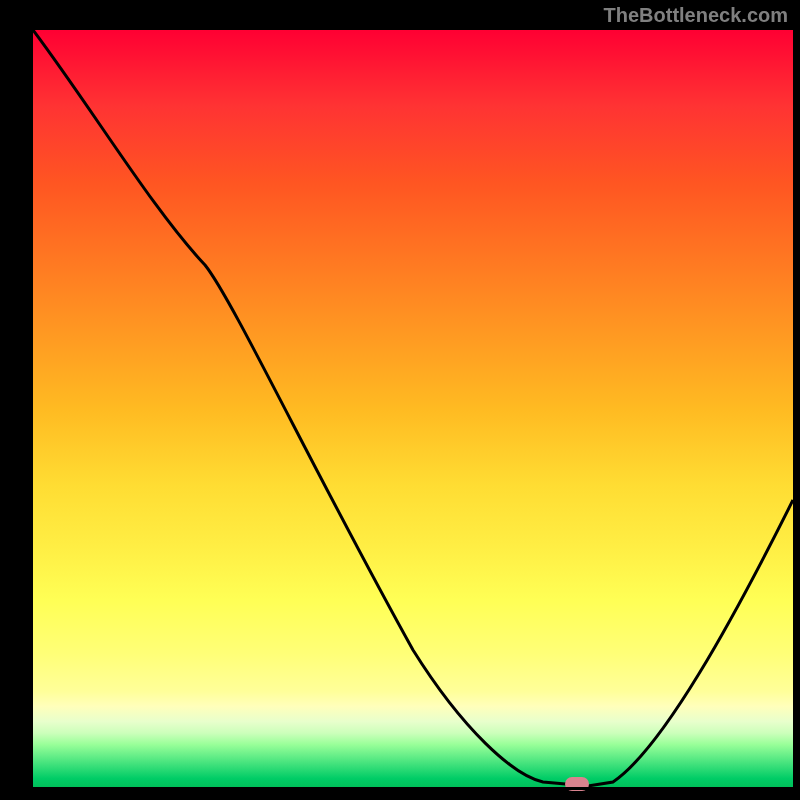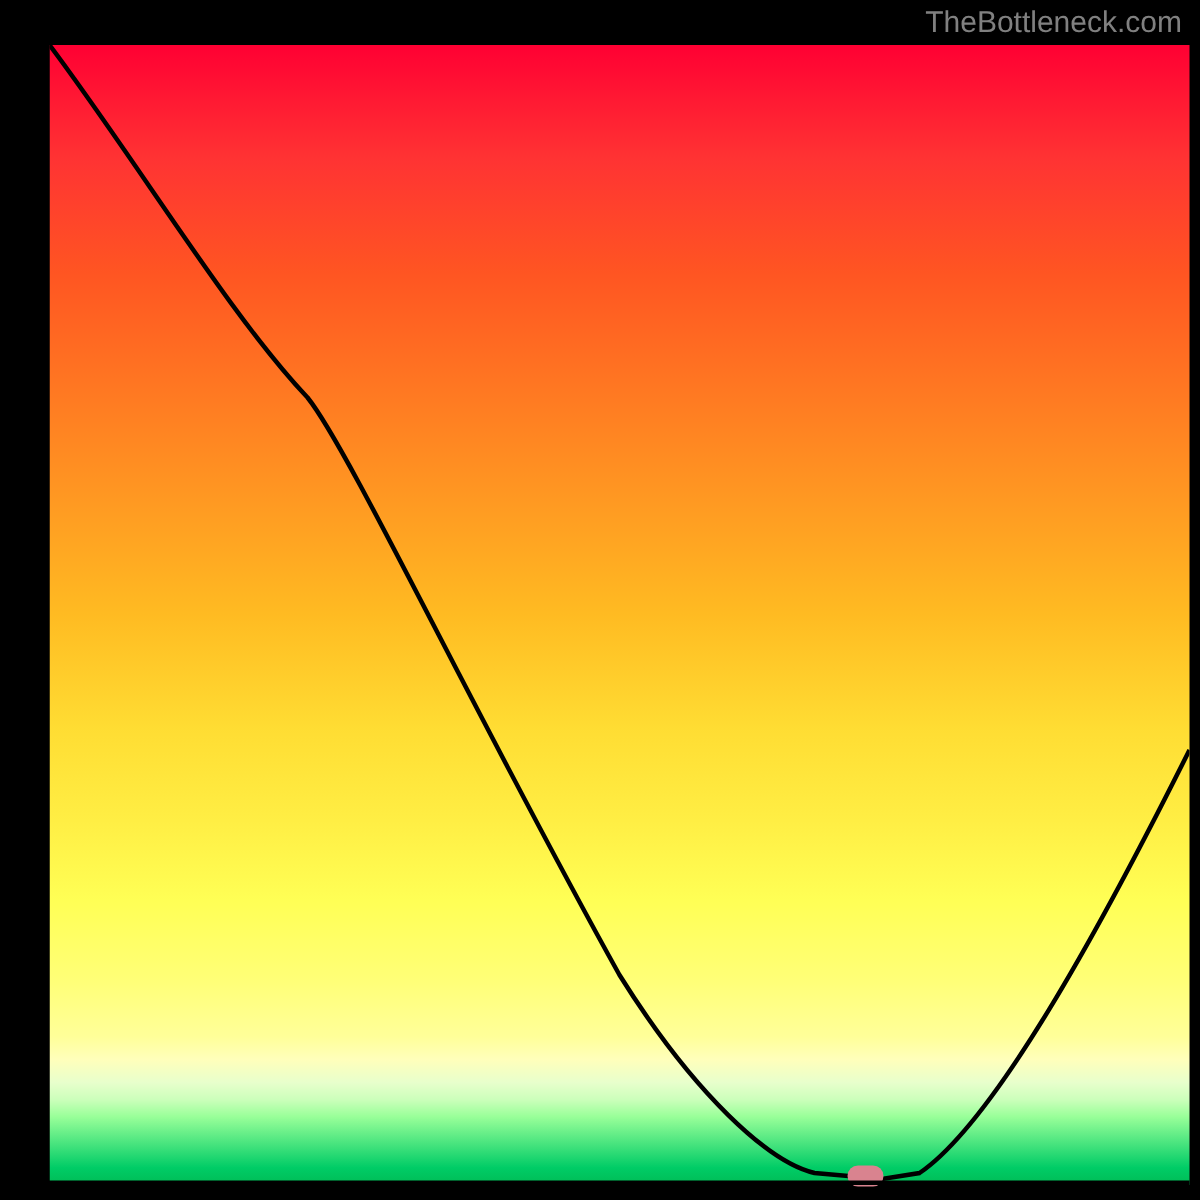--- a/index.html
+++ b/index.html
@@ -16,21 +16,21 @@
     width: 800px;
     height: 800px;
     background: #000000;
   }
   .watermark {
     position: absolute;
     top: 4px;
     right: 12px;
     color: #808080;
     font-size: 20px;
-    font-weight: 400;
+    font-weight: 700;
     z-index: 10;
   }
   .plot-area {
     position: absolute;
     left: 33px;
     top: 30px;
     width: 760px;
     height: 760px;
     background: linear-gradient(to bottom,
       #ff0033 0%,

